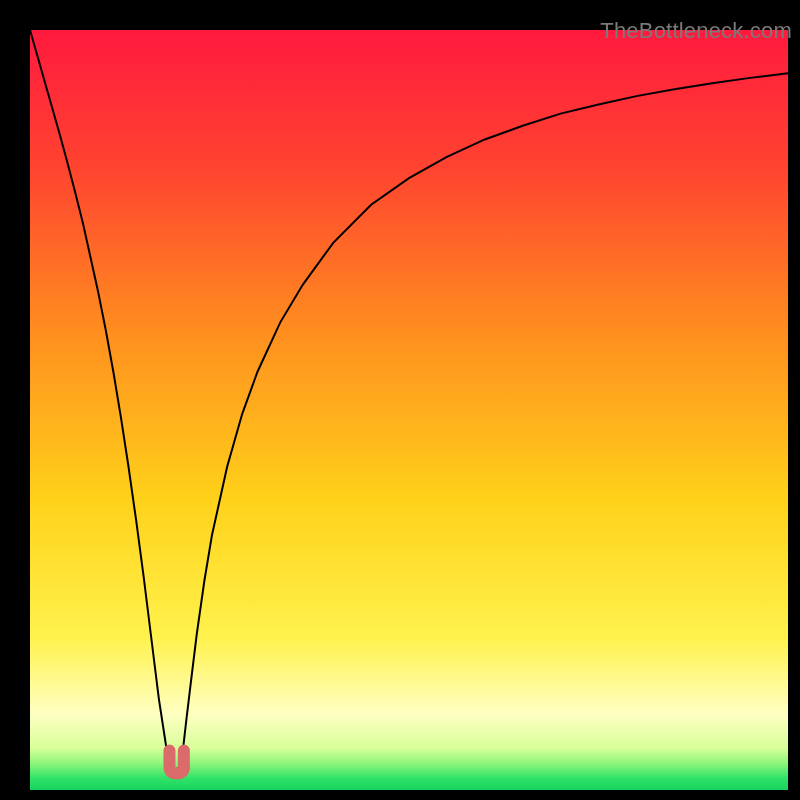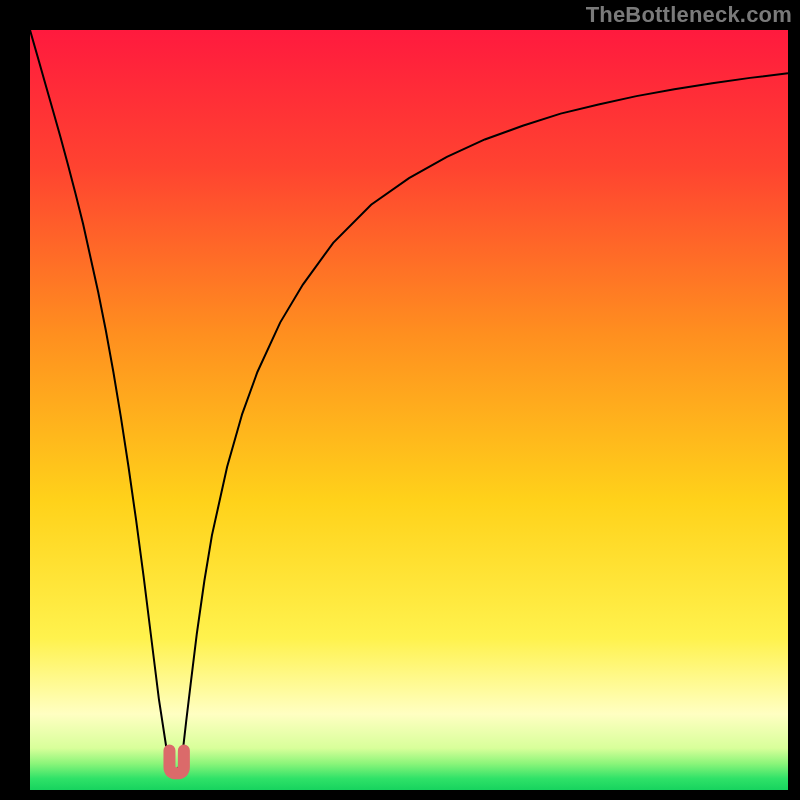--- a/index.html
+++ b/index.html
@@ -23,26 +23,26 @@
     position: absolute;
     background: #fff;
   }
   .plot svg {
     display: block;
     width: 100%;
     height: 100%;
   }
   .watermark {
     position: absolute;
-    top: 2px;
+    top: 18px;
     right: 8px;
     color: #7a7a7a;
     font-size: 22px;
     letter-spacing: 0.2px;
-    font-weight: 700;
+    font-weight: 400;
     user-select: none;
   }
 </style>
 </head>
 <body>
 
 <div class="frame">
 
   <div class="plot" id="plot" style="left: 30px; top: 30px; width: 758px; height: 760px;">
     <svg id="plot-svg" viewBox="0 0 758 760" preserveAspectRatio="none">

